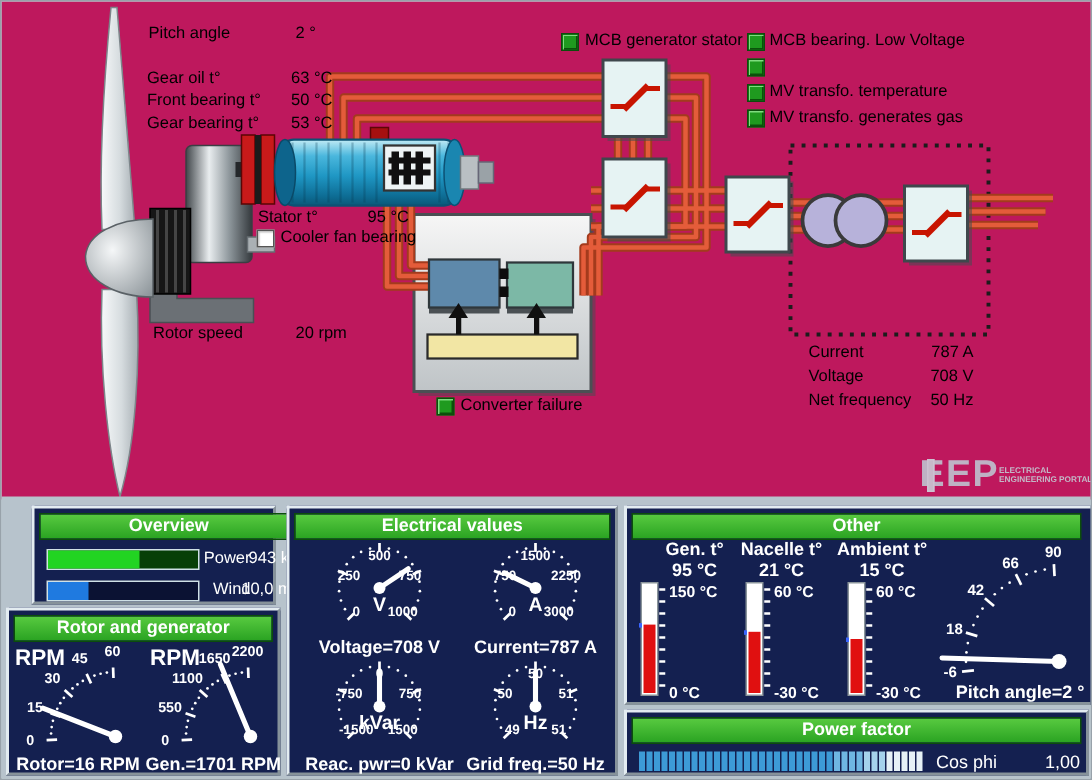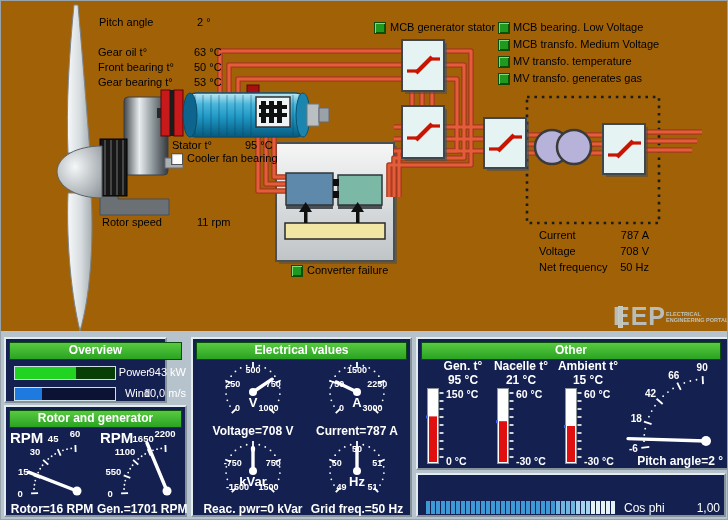--- a/index.html
+++ b/index.html
@@ -1,20 +1,20 @@
 <!DOCTYPE html>
 <html><head>
 <meta charset="utf-8">
 <style>
   html,body{margin:0;padding:0;background:#e8eef1;}
   #stage{position:relative;width:728px;height:520px;overflow:hidden;
          font-family:"Liberation Sans",sans-serif;border:1px solid #98a2aa;box-sizing:border-box;
          background:#d3e1e7;}
   
-  #topArea{position:absolute;left:0;top:0;width:728px;height:332px;background:#a16207;}
+  #topArea{position:absolute;left:0;top:0;width:728px;height:332px;background:#be185d;}
   .tlab{position:absolute;font-size:11px;color:#000;white-space:nowrap;}
   .tval{position:absolute;font-size:11px;color:#000;white-space:nowrap;}
   .tvalr{position:absolute;font-size:11px;color:#000;white-space:nowrap;text-align:right;}
   .cb{position:absolute;width:10px;height:10px;border:1px solid #555;background:#fff;
       box-shadow:inset 1px 1px 1px rgba(0,0,0,.25);}
   .cb.on{background:#1f9a1f;border-color:#0c4d0c;
       box-shadow:inset 1px 1px 0 #7fdc7f, inset -1px -1px 0 #0b520b;}
   #logo{position:absolute;left:612px;top:301px;display:flex;align-items:center;opacity:.85;}
   #logo .eep{font-size:25px;font-weight:bold;letter-spacing:1px;color:#bfced6;}
   #logo .bar{width:3px;height:20px;background:#c9d6dc;margin:0 4px 0 5px;}
@@ -264,30 +264,29 @@
     <div class="tval" style="left:193px;top:45px">63 °C</div>
     <div class="tlab" style="left:97px;top:60px">Front bearing t°</div>
     <div class="tval" style="left:193px;top:60px">50 °C</div>
     <div class="tlab" style="left:97px;top:75px">Gear bearing t°</div>
     <div class="tval" style="left:193px;top:75px">53 °C</div>
     <div class="tlab" style="left:171px;top:138px">Stator t°</div>
     <div class="tval" style="left:244px;top:138px">95 °C</div>
     <div class="cb" style="left:170px;top:152px"></div>
     <div class="tlab" style="left:186px;top:151px">Cooler fan bearing</div>
     <div class="tlab" style="left:101px;top:215px">Rotor speed</div>
-    <div class="tval" style="left:196px;top:215px">11 rpm</div>
+    <div class="tval" style="left:196px;top:215px">20 rpm</div>
     <div class="cb on" style="left:290px;top:264px"></div>
     <div class="tlab" style="left:306px;top:263px">Converter failure</div>
 
     <div class="cb on" style="left:373px;top:21px"></div>
     <div class="tlab" style="left:389px;top:20px">MCB generator stator</div>
     <div class="cb on" style="left:497px;top:21px"></div>
     <div class="tlab" style="left:512px;top:20px">MCB bearing. Low Voltage</div>
     <div class="cb on" style="left:497px;top:38px"></div>
-    <div class="tlab" style="left:512px;top:37px">MCB transfo. Medium Voltage</div>
     <div class="cb on" style="left:497px;top:55px"></div>
     <div class="tlab" style="left:512px;top:54px">MV transfo. temperature</div>
     <div class="cb on" style="left:497px;top:72px"></div>
     <div class="tlab" style="left:512px;top:71px">MV transfo. generates gas</div>
 
     <div class="tlab" style="left:538px;top:228px">Current</div>
     <div class="tvalr" style="left:596px;top:228px;width:52px">787 A</div>
     <div class="tlab" style="left:538px;top:244px">Voltage</div>
     <div class="tvalr" style="left:596px;top:244px;width:52px">708 V</div>
     <div class="tlab" style="left:538px;top:260px">Net frequency</div>
@@ -298,21 +297,21 @@
       <span class="bar"></span>
       <span class="sub">
         <span>ELECTRICAL</span><br>
         <span>ENGINEERING PORTAL</span>
       </span>
     </div>
   </div>
 
   <div id="bottomArea">
 
-    <div class="panel" style="left:3px;top:6px;width:163px;height:66px">
+    <div class="panel" style="left:20px;top:6px;width:163px;height:66px">
       <div class="phead" style="left:3px;top:3px;width:171px">Overview</div>
       <div class="bar" style="left: 8px; top: 27px; width: 100px; background: rgb(7, 63, 7);">
           <div class="fill" style="width:61%;background:#22d422"></div>
         </div>
       <div class="rowlab" style="left:104px;top:27px;width:40px">Power</div>
       <div class="rowlab" style="left:138px;top:27px;width:42px">943 kW</div>
       <div class="bar" style="left: 8px; top: 48px; width: 100px; background: rgb(11, 18, 51);">
           <div class="fill" style="width:27%;background:#1f7ae0"></div>
         </div>
       <div class="rowlab" style="left:104px;top:48px;width:40px">Wind</div>
@@ -590,20 +589,21 @@
             <text x="32.49036451119774" y="39.59029247189658" fill="#fff" font-family="Liberation Sans" font-size="10" font-weight="bold" text-anchor="middle">42</text>
             <text x="55.71292561401292" y="21.528289868113745" fill="#fff" font-family="Liberation Sans" font-size="10" font-weight="bold" text-anchor="middle">66</text>
             <text x="84.17947519426511" y="14.100043962916104" fill="#fff" font-family="Liberation Sans" font-size="10" font-weight="bold" text-anchor="middle">90</text>
             <line x1="88" y1="84" x2="10.0363799147364" y2="81.61799596963384" stroke="#fff" stroke-width="3.4" stroke-linecap="round"></line>
             <circle cx="88" cy="84" r="5" fill="#fff"></circle>
           </svg></div>
       <div class="gcap" style="left:190px;top:115px;width:115px;text-align:right">Pitch angle=2 °</div>
     </div>
 
     <div class="panel" style="left:415px;top:142px;width:310px;height:44px">
+      <div class="phead" style="left:3px;top:3px;width:298px">Power factor</div>
       <div id="pfbar" style="left:8px;top:26px;height:13px">
           <span style="background:#3d9ad6"></span>
           <span style="background:#3d9ad6"></span>
           <span style="background:#3d9ad6"></span>
           <span style="background:#3d9ad6"></span>
           <span style="background:#3d9ad6"></span>
           <span style="background:#3d9ad6"></span>
           <span style="background:#3d9ad6"></span>
           <span style="background:#3d9ad6"></span>
           <span style="background:#3d9ad6"></span>

